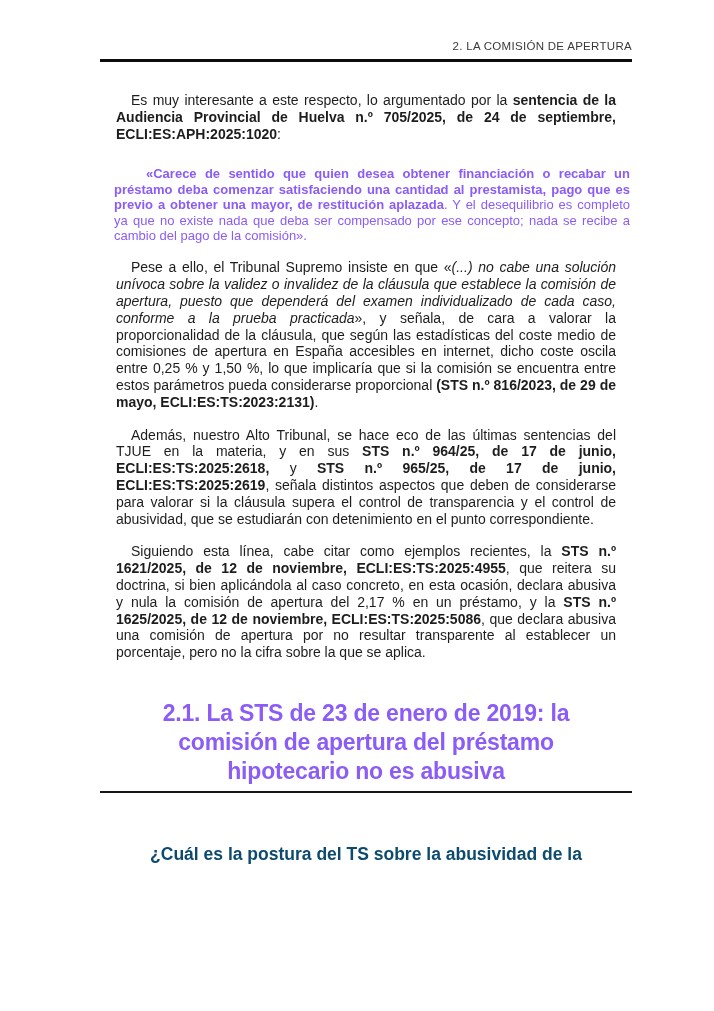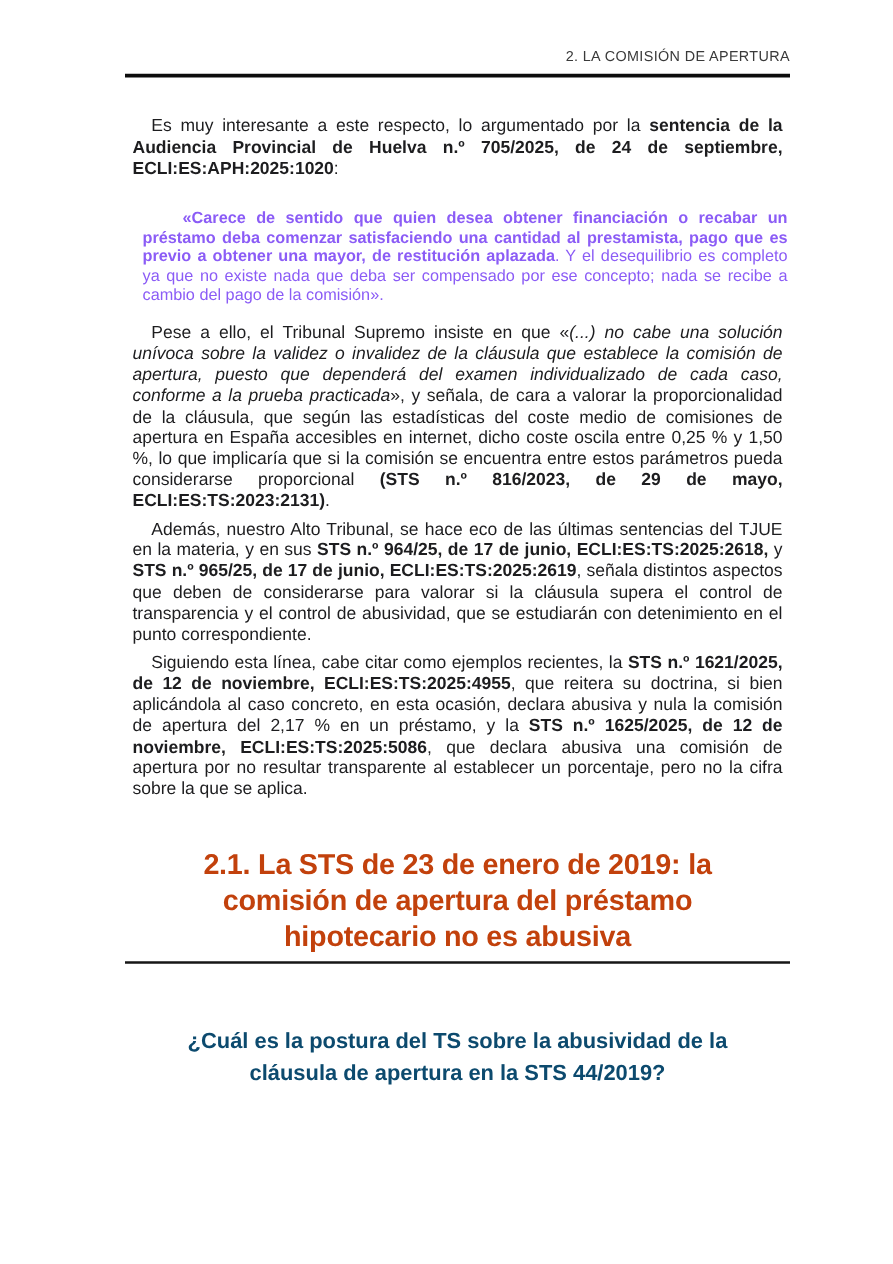--- a/index.html
+++ b/index.html
@@ -16,42 +16,42 @@
     margin-top:40px;
     text-align:right;
     font-size:11.5px;
     line-height:13px;
     letter-spacing:0.3px;
     color:#3a3a3a;
   }
   .header-rule { margin-top:6px; height:3px; background:#0c0c0c; }
 
   .body-text { font-size:14px; line-height:16.8px; text-align:justify; }
-  p.body-para { margin:6px; text-indent:15px; }
+  p.body-para { margin:16px; text-indent:15px; }
   p.first-para { margin-top:30px; }
 
   blockquote.quote {
     margin:24px 2px 14px 14px;
     padding:0;
     font-size:13px;
     line-height:15.4px;
     text-align:justify;
     text-indent:32px;
     color:#8b5cf6;
   }
 
   h2.section-heading {
     margin:38px auto 0;
     max-width:470px;
     font-size:23px;
     line-height:29px;
     font-weight:700;
     letter-spacing:-0.2px;
     text-align:center;
-    color:#c2410c;
+    color:#8b5cf6;
   }
   .thin-rule { margin-top:5px; height:2px; background:#161616; }
 
   h3.question-heading {
     margin:48px auto 0;
     max-width:470px;
     font-size:17.5px;
     line-height:26px;
     font-weight:700;
     text-align:center;

